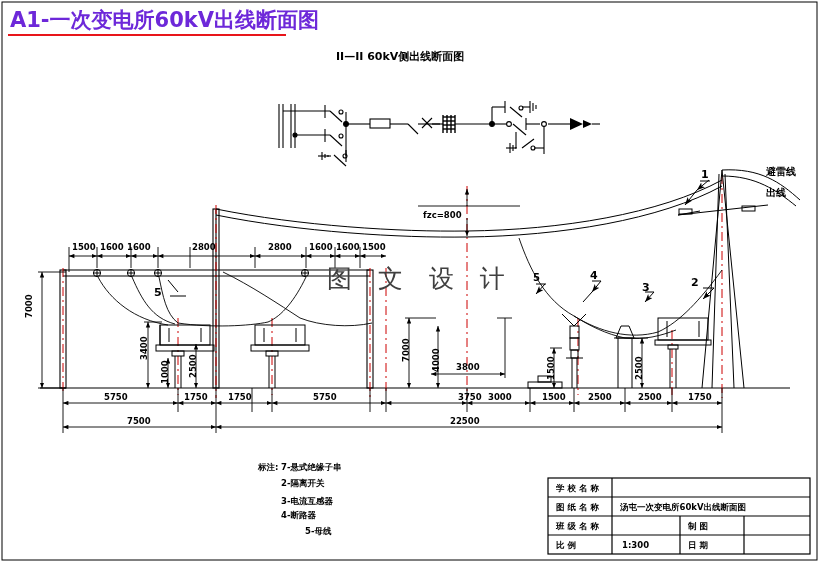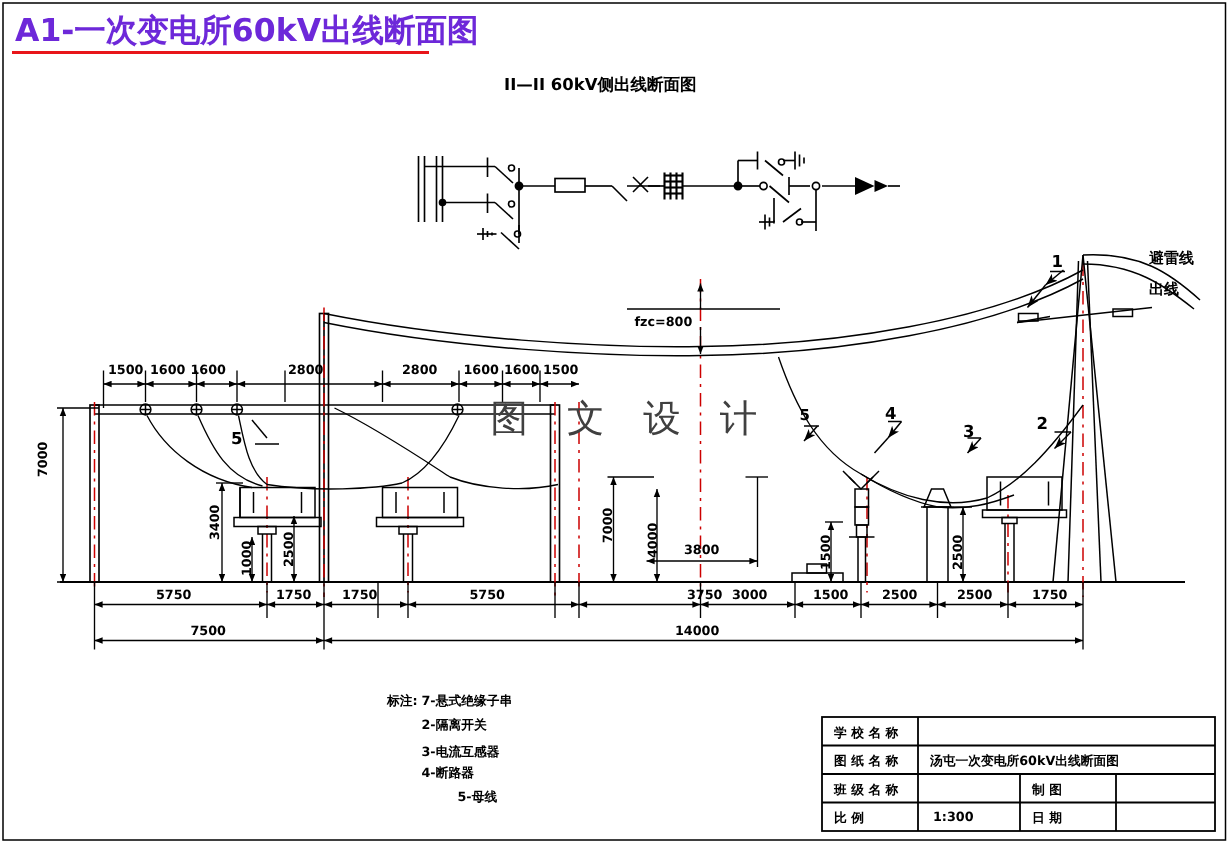--- a/index.html
+++ b/index.html
@@ -400,21 +400,21 @@
   <div class="tbtxt" style="left:228px;top:392px;">1750</div>
   <div class="tbtxt" style="left:313px;top:392px;">5750</div>
   <div class="tbtxt" style="left:414px;top:392px;margin-left:44px;">3750</div>
   <div class="tbtxt" style="left:488px;top:392px;">3000</div>
   <div class="tbtxt" style="left:542px;top:392px;">1500</div>
   <div class="tbtxt" style="left:588px;top:392px;">2500</div>
   <div class="tbtxt" style="left:638px;top:392px;">2500</div>
   <div class="tbtxt" style="left:688px;top:392px;">1750</div>
 
   <div class="tbtxt" style="left:127px;top:416px;">7500</div>
-  <div class="tbtxt" style="left:450px;top:416px;">14000</div>
+  <div class="tbtxt" style="left:450px;top:416px;">22500</div>
 
   <div class="tbtxt" style="left:24px;top:318px;transform:rotate(-90deg);transform-origin:left top;">7000</div>
   <div class="tbtxt" style="left:139px;top:360px;transform:rotate(-90deg);transform-origin:left top;">3400</div>
   <div class="tbtxt" style="left:160px;top:384px;transform:rotate(-90deg);transform-origin:left top;">1000</div>
   <div class="tbtxt" style="left:188px;top:378px;transform:rotate(-90deg);transform-origin:left top;">2500</div>
   <div class="tbtxt" style="left:401px;top:362px;transform:rotate(-90deg);transform-origin:left top;">7000</div>
   <div class="tbtxt" style="left:431px;top:372px;transform:rotate(-90deg);transform-origin:left top;">4000</div>
   <div class="tbtxt" style="left:546px;top:380px;transform:rotate(-90deg);transform-origin:left top;">1500</div>
   <div class="tbtxt" style="left:634px;top:380px;transform:rotate(-90deg);transform-origin:left top;">2500</div>
   <div class="tbtxt" style="left:456px;top:362px;text-align:right;">3800</div>

